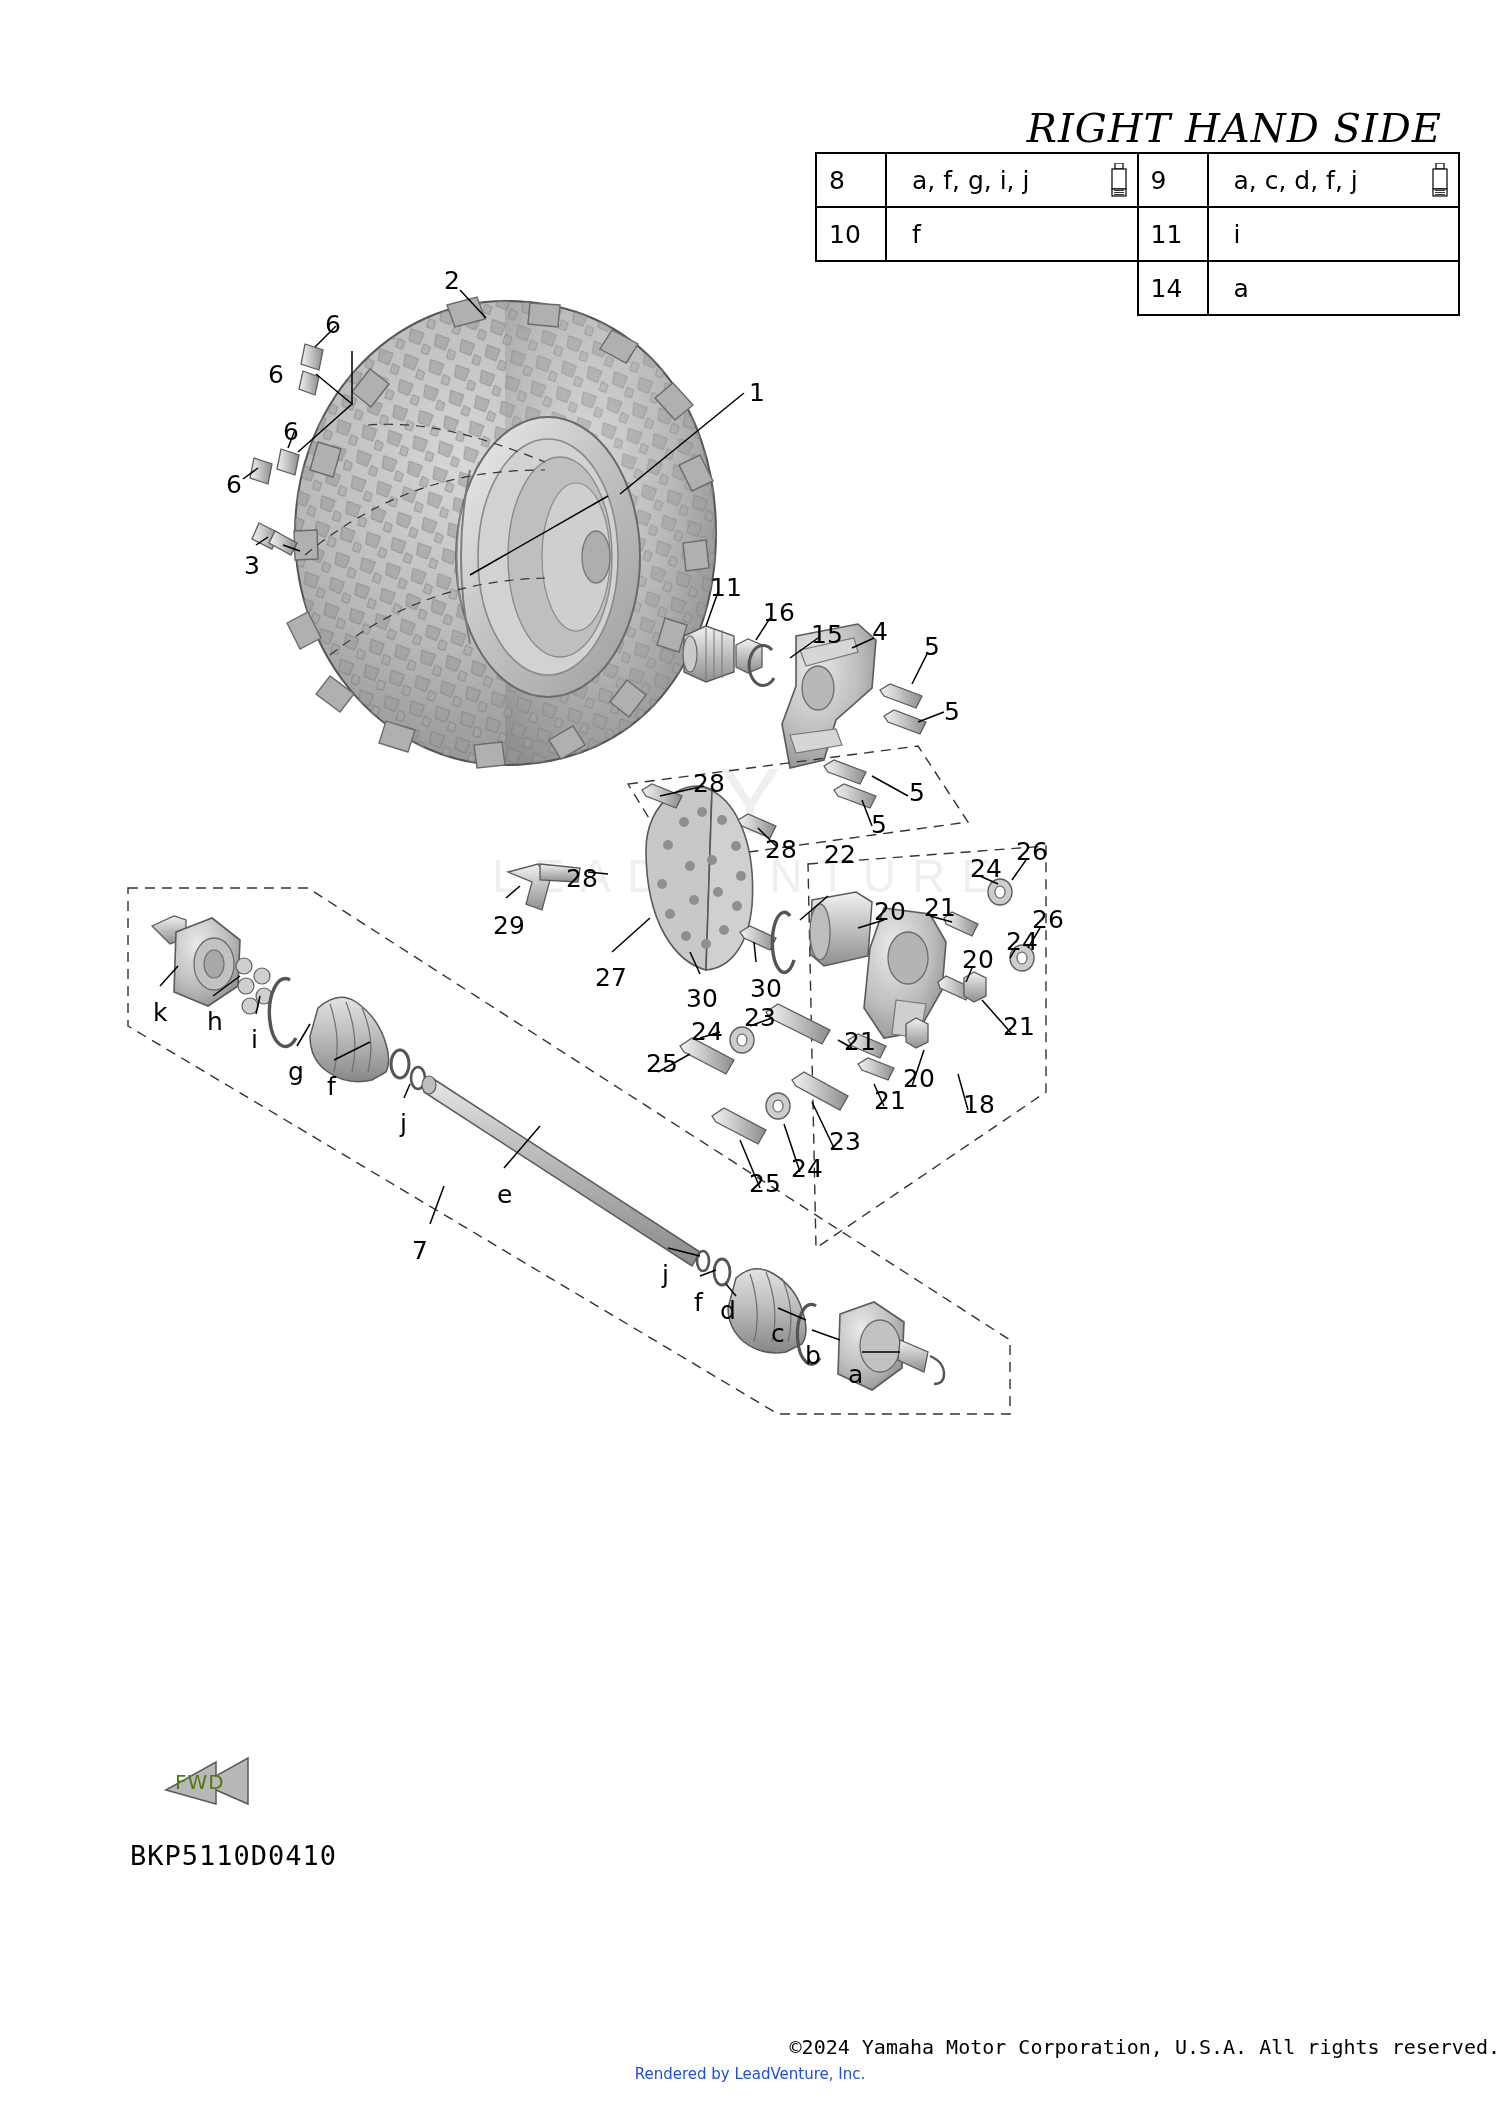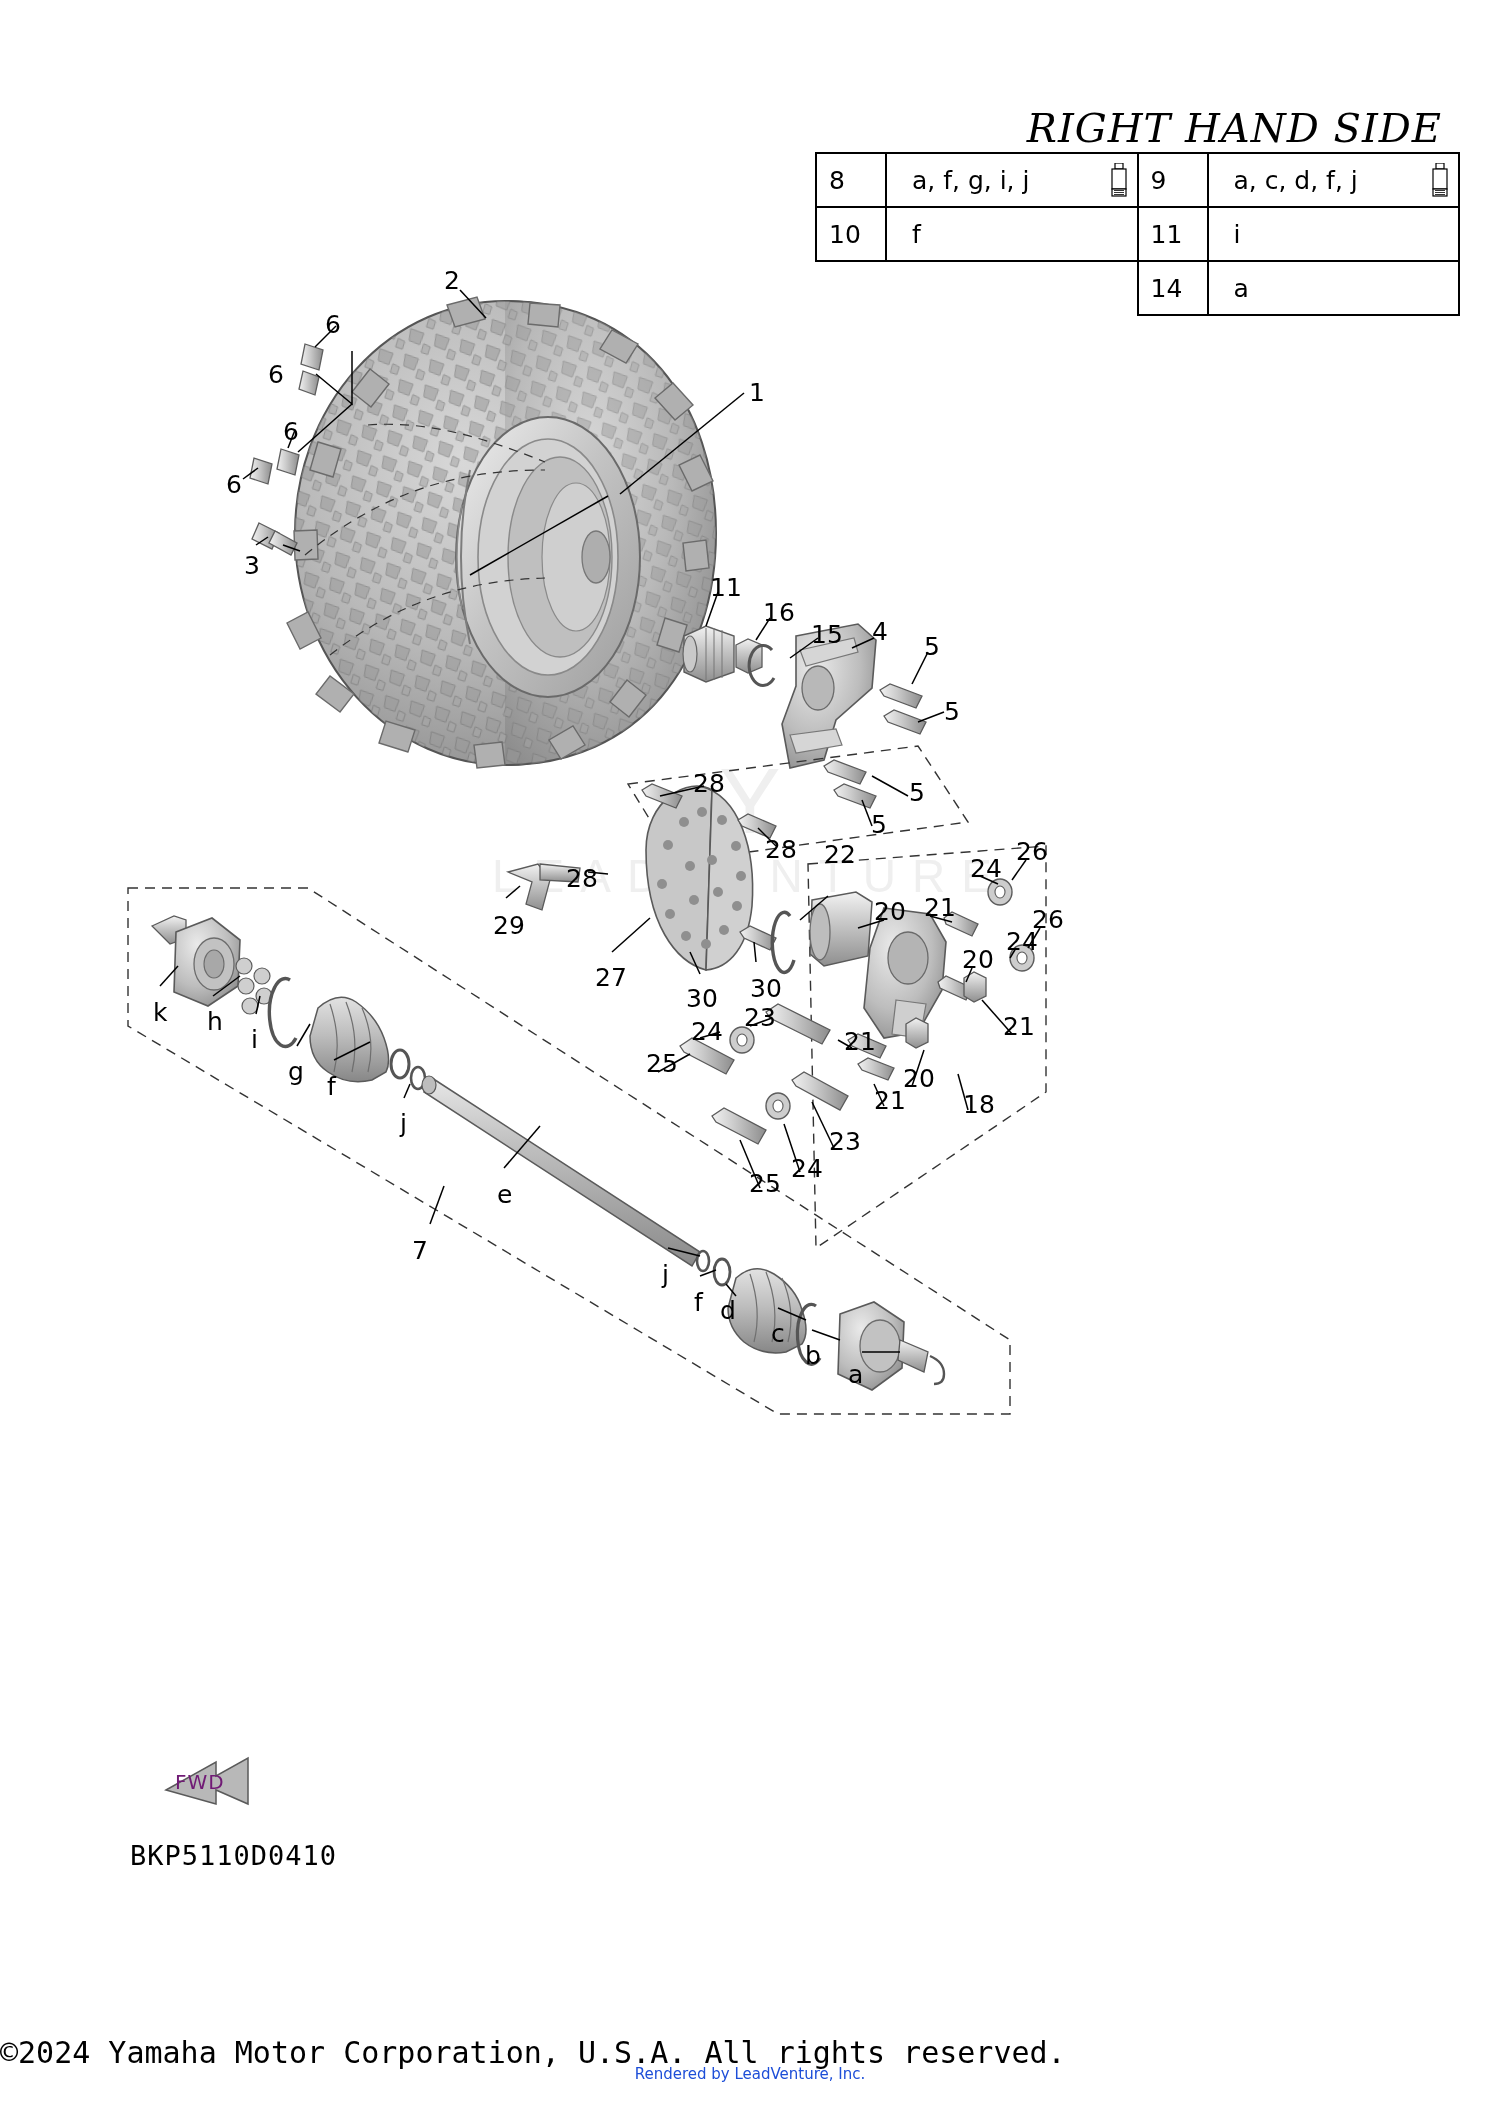--- a/index.html
+++ b/index.html
@@ -96,29 +96,29 @@
     font-family: "DejaVu Sans Mono", monospace;
     letter-spacing: 1px;
   }
   #fwd-label {
     position: absolute;
     left: 175px;
     top: 1770px;
     font-size: 20px;
     font-family: "DejaVu Sans", sans-serif;
     letter-spacing: 1px;
-    color: #701a75;
+    color: #4d7c0f;
   }
   #copyright {
     position: absolute;
     left: 0;
     top: 2035px;
     width: 1500px;
-    text-align: left;
-    font-size: 30px;
+    text-align: right;
+    font-size: 20px;
     font-family: "DejaVu Sans Mono", monospace;
     letter-spacing: 0px;
   }
   #rendered-by {
     position: absolute;
     left: 0;
     top: 2065px;
     width: 1500px;
     text-align: center;
     font-size: 15px;

